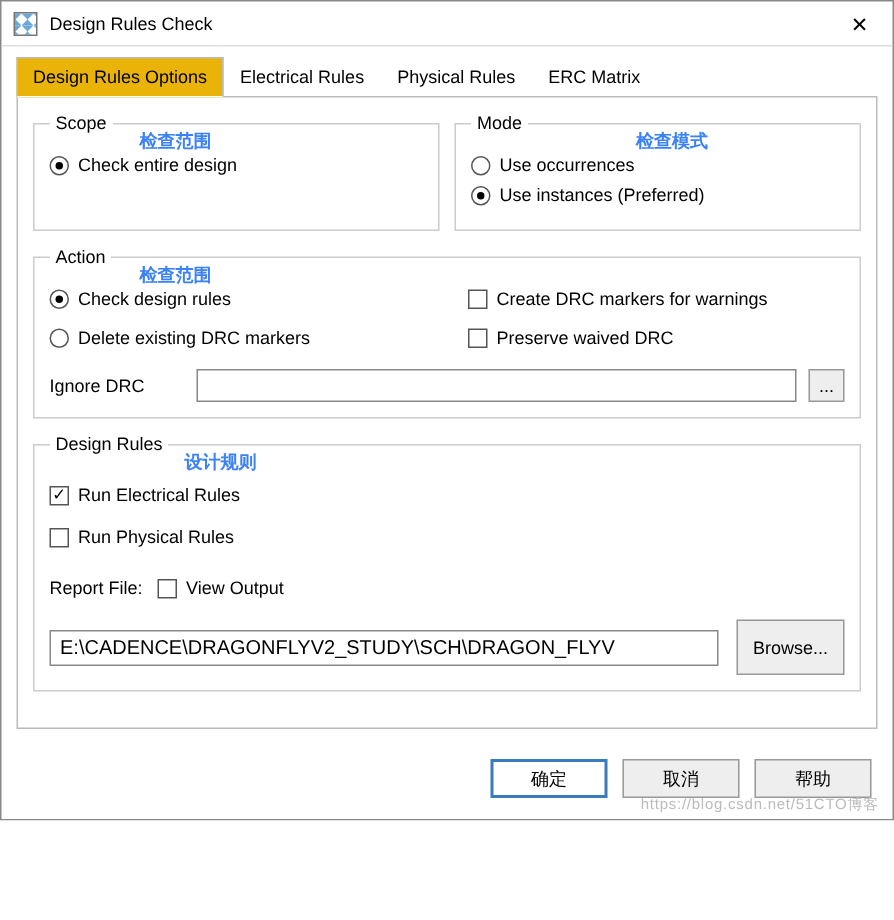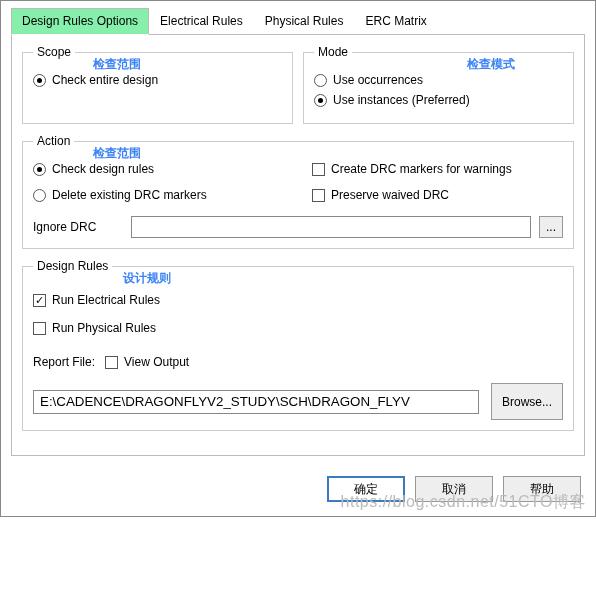--- a/index.html
+++ b/index.html
@@ -44,21 +44,21 @@
   }
   .tab {
     padding: 5px 10px 6px 10px;
     border: 1px solid transparent;
     position: relative;
     top: 1px;
   }
   .tab.active {
     border: 1px solid #bbb;
     border-bottom: 1px solid #fff;
-    background: #86efac;
+    background: #eab308;
   }
   .tabpage {
     margin: 0 10px 10px 10px;
     border: 1px solid #bbb;
     padding: 10px 10px 14px 10px;
   }
   fieldset {
     border: 1px solid #ccc;
     margin: 0 0 10px 0;
     padding: 8px 10px 10px 10px;
@@ -125,30 +125,35 @@
     padding: 0 10px;
   }
   .footer {
     display: flex; justify-content: flex-end; gap: 10px;
     padding: 10px 14px 14px 0;
   }
   .footer .btn { min-width: 78px; height: 26px; }
   .footer .btn.primary { border: 2px solid #3a7abf; background: #fff; }
   .watermark {
     position: absolute; right: 10px; bottom: 4px;
-    color: #bbb; font-size: 16px; letter-spacing: 0.5px;
+    color: #bbb; font-size: 10px; letter-spacing: 0.5px;
   }
   .window-wrap { position: relative; width: 596px; }
 </style>
 </head>
 <body>
 
 <div class="window-wrap">
 <div class="window">
 
+  <div class="titlebar">
+    <span class="icon"></span>
+    <span class="title">Design Rules Check</span>
+    <div class="close">✕</div>
+  </div>
 
   <div class="tabs">
     <div class="tab active">Design Rules Options</div>
     <div class="tab">Electrical Rules</div>
     <div class="tab">Physical Rules</div>
     <div class="tab">ERC Matrix</div>
   </div>
 
   <div class="tabpage">
 
@@ -157,21 +162,21 @@
         <legend>Scope</legend>
         <span class="ann" style="left:70px; top:-3px;">检查范围</span>
         <div class="radio">
           <span class="rbtn sel"></span>
           <span>Check entire design</span>
         </div>
       </fieldset>
 
       <fieldset class="legend-wrap">
         <legend>Mode</legend>
-        <span class="ann" style="left:120px; top:-3px;margin-left:43px;">检查模式</span>
+        <span class="ann" style="left:120px; top:-3px;">检查模式</span>
         <div class="radio">
           <span class="rbtn"></span>
           <span>Use occurrences</span>
         </div>
         <div class="radio">
           <span class="rbtn sel"></span>
           <span>Use instances (Preferred)</span>
         </div>
       </fieldset>
     </div>

